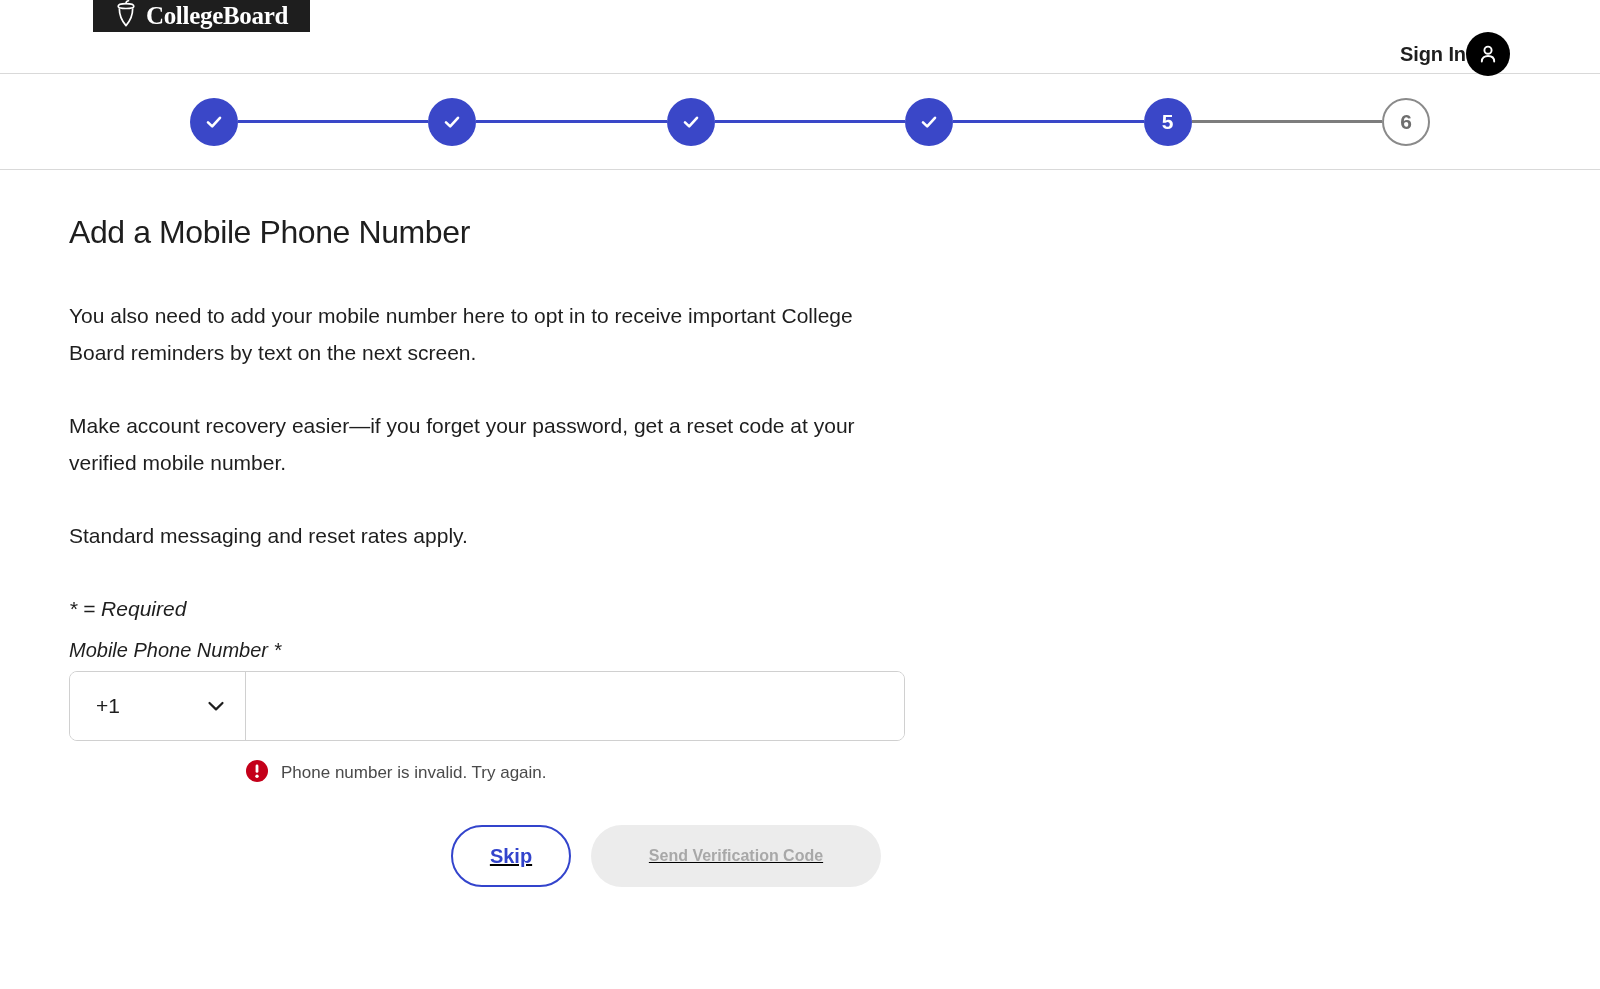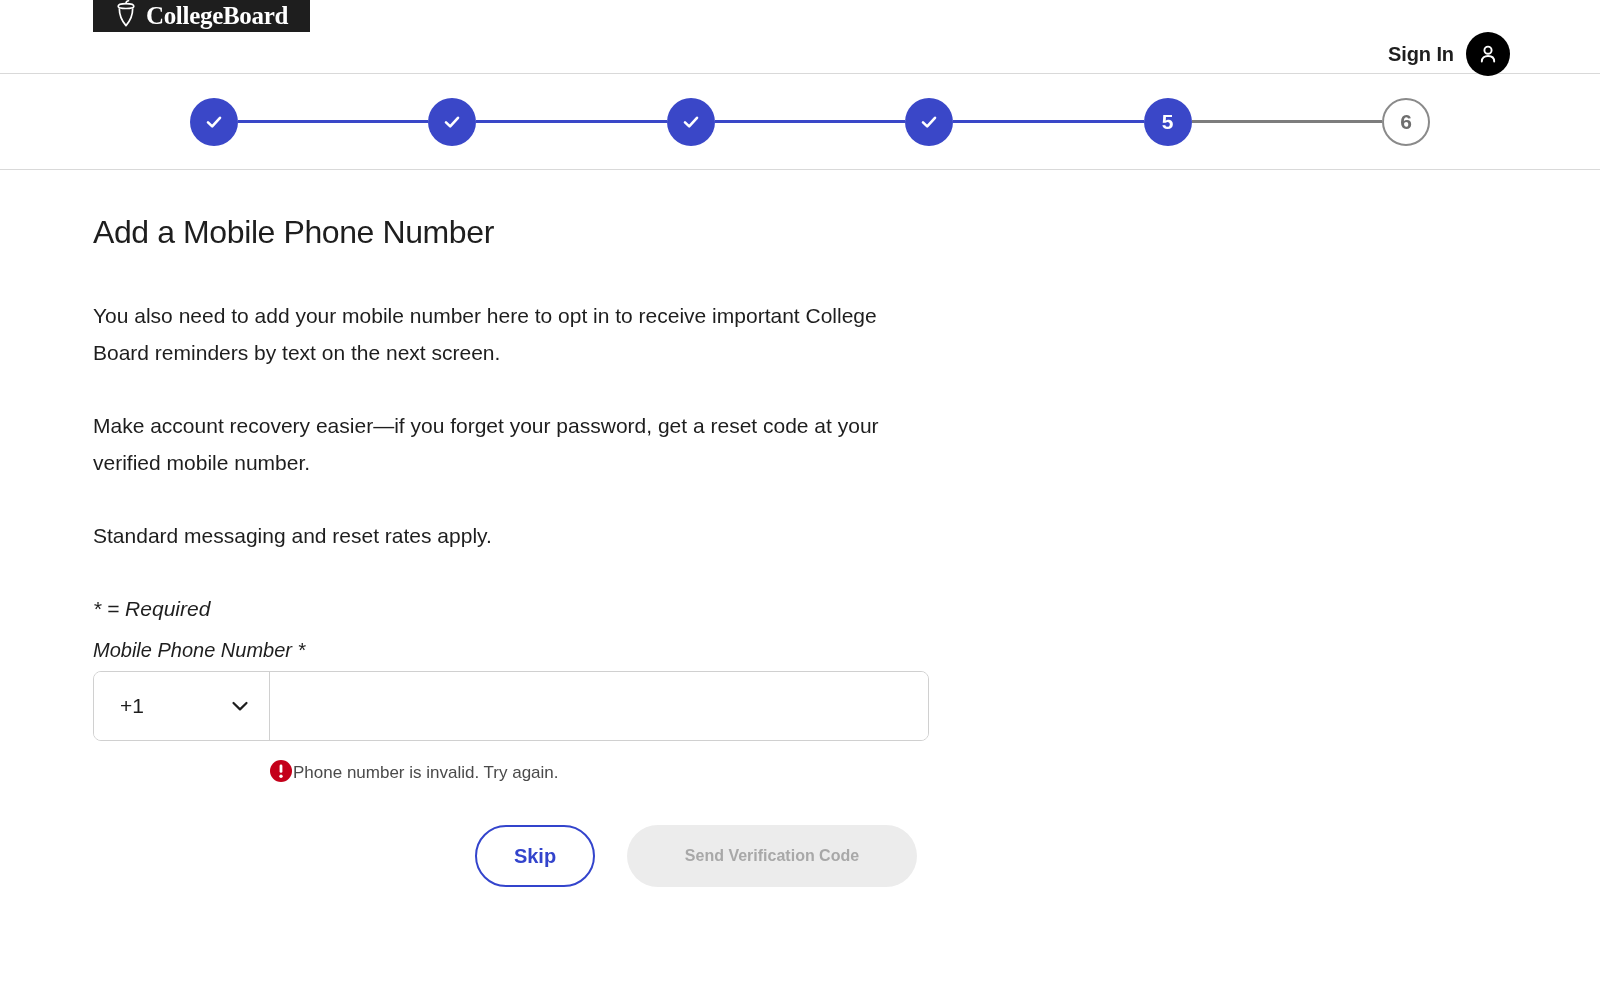--- a/index.html
+++ b/index.html
@@ -42,21 +42,21 @@
     font-weight: bold;
     letter-spacing: -0.3px;
     white-space: nowrap;
   }
 
   .header-right {
     margin-left: auto;
     margin-right: 90px;
     display: flex;
     align-items: center;
-    gap: 12px;
+    gap: 0;
   }
 
   .signin-label {
     font-size: 20px;
     font-weight: bold;
     color: #1e1e1e;
     letter-spacing: -0.1px;
   }
 
   .avatar {
@@ -112,21 +112,21 @@
   .step-line {
     flex: 1 1 auto;
     height: 3px;
   }
 
   .step-line.done { background: #3a47c8; }
   .step-line.upcoming { background: #7d7d7d; }
 
   
   .main {
-    padding-left: 93px;
+    padding-left: 69px;
     padding-top: 44px;
   }
 
   .page-title {
     font-size: 32px;
     font-weight: 400;
     color: #1e1e1e;
     letter-spacing: -0.4px;
   }
 
@@ -195,37 +195,38 @@
     font-size: 21px;
     font-family: "Liberation Sans", sans-serif;
     padding: 0 18px;
     color: #1e1e1e;
     background: #ffffff;
   }
 
   .error-row {
     display: flex;
     align-items: center;
-    gap: 0;
+    gap: 12px;
     margin-top: 18px;
     margin-left: 176px;
   }
 
   .error-text {
     font-size: 17px;
     color: #4a4a4a;
   }
 
   
   .button-row {
     display: flex;
     align-items: flex-start;
-    gap: 32px;
+    gap: 20px;
     margin-top: 38px;
     margin-left: 382px;
+    text-decoration: underline;
   }
 
   .btn-skip {
     width: 120px;
     height: 62px;
     border-radius: 31px;
     border: 2px solid #3344cc;
     background: #ffffff;
     color: #3344cc;
     font-size: 20px;

